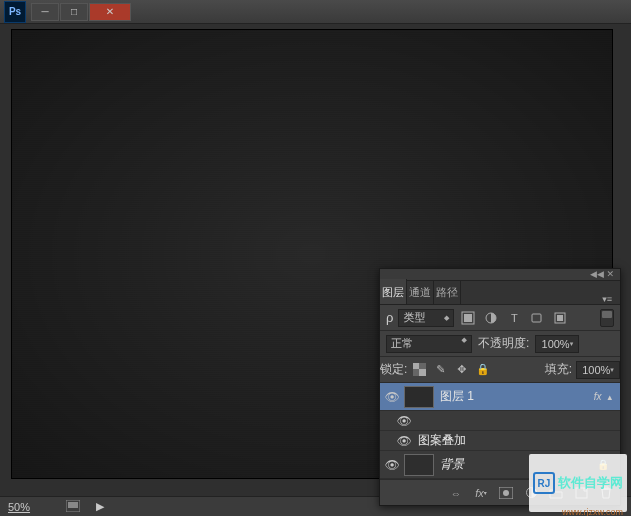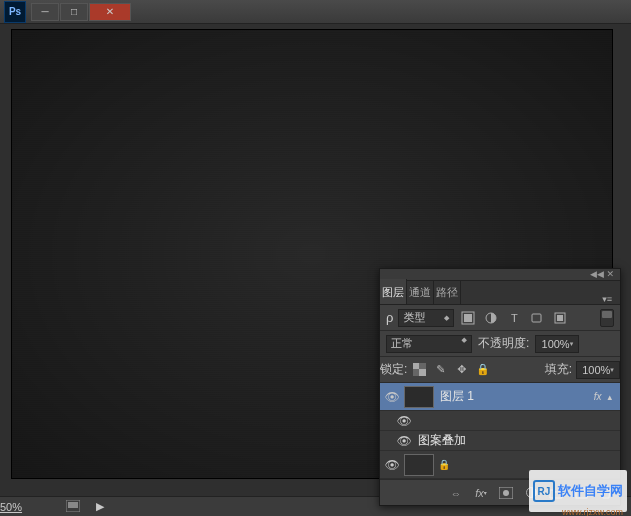--- a/index.html
+++ b/index.html
@@ -17,21 +17,21 @@
 .canvas-area { position: absolute; top: 24px; left: 0; right: 0; bottom: 20px; background: #2f2f2f; }
 .canvas { position: absolute; top: 6px; left: 12px; width: 600px; height: 448px; background:
   radial-gradient(ellipse at center, rgba(80,80,80,0.4) 0%, rgba(0,0,0,0.6) 100%),
   repeating-linear-gradient(0deg, #3a3a3a 0px, #3a3a3a 1px, #363636 1px, #363636 2px),
   repeating-linear-gradient(90deg, #3a3a3a 0px, #3a3a3a 1px, #363636 1px, #363636 2px);
   background-blend-mode: multiply, normal, normal;
   box-shadow: 0 0 0 1px #000; }
 
 
 .statusbar { position: absolute; bottom: 0; left: 0; right: 0; height: 20px; background: #3b3b3b; display: flex; align-items: center; border-top: 1px solid #222; font-size: 11px; }
-.zoom { width: 60px; padding-left: 0; text-decoration: underline; }
+.zoom { width: 60px; padding-left: 8px; text-decoration: underline; }
 .status-icon { width: 18px; height: 14px; margin: 0 6px; }
 .doc-size { padding-left: 14px; }
 .status-tri { margin-left: 6px; }
 
 
 .panel { position: absolute; right: 10px; top: 268px; width: 242px; background: #404040; border: 1px solid #1a1a1a; box-shadow: 0 2px 8px rgba(0,0,0,0.6); font-size: 11px; }
 .panel-collapse { height: 12px; background: #3a3a3a; border-bottom: 1px solid #222; text-align: right; padding-right: 6px; font-size: 9px; color: #999; }
 .panel-tabs { height: 24px; display: flex; align-items: flex-end; background: #333; border-bottom: 1px solid #222; }
 .tab { padding: 4px 2px; color: #aaa; border-right: 1px solid #222; }
 .tab.active { background: #404040; color: #e0e0e0; padding-top: 6px; }
@@ -64,23 +64,23 @@
 .layer-name { flex: 1; color: #e4e4e4; font-size: 12px; padding-left: 2px; }
 .layer-name.italic { font-style: italic; }
 .fx-label { color: #ccc; font-style: italic; font-size: 10px; margin-right: 2px; }
 .chev { color: #ccc; font-size: 9px; margin-right: 4px; }
 .lock-sm { color: #bbb; font-size: 10px; margin-right: 6px; }
 
 .panel-footer { height: 26px; display: flex; align-items: center; justify-content: flex-end; padding: 0 6px; gap: 9px; background: #404040; border-top: 1px solid #2b2b2b; }
 .foot-icon { width: 16px; height: 16px; display: flex; align-items: center; justify-content: center; color: #b4b4b4; font-size: 11px; }
 
 
-.watermark { position: absolute; right: 4px; bottom: 4px; display: flex; align-items: center; background: rgba(255,255,255,0.85); padding: 10px 4px; border-radius: 2px; }
+.watermark { position: absolute; right: 4px; bottom: 4px; display: flex; align-items: center; background: rgba(255,255,255,0.85); padding: 18px 4px; border-radius: 2px; }
 .wm-logo { width: 22px; height: 22px; border: 2px solid #2a7ac8; color: #2a7ac8; font-weight: bold; font-size: 10px; display: flex; align-items: center; justify-content: center; border-radius: 3px; margin-right: 3px; }
-.wm-text { color: #3b82f6; font-size: 13px; font-weight: bold; }
+.wm-text { color: #5eead4; font-size: 13px; font-weight: bold; }
 .wm-url { position: absolute; right: 8px; bottom: -1px; color: #b46a2e; font-size: 9px; }
 
 svg { display: block; }
 </style>
 </head>
 <body>
 
 <div class="titlebar">
   <div class="ps-logo">Ps</div>
   <div class="win-btns">
@@ -189,20 +189,21 @@
     <div class="layer-row sub-row">
       <div class="eye" style="margin-left:-30px">👁</div>
     </div>
     <div class="layer-row sub-row sub-row2">
       <div class="eye" style="margin-left:-46px">👁</div>
       <div class="layer-name">图案叠加</div>
     </div>
     <div class="layer-row">
       <div class="eye">👁</div>
       <div class="thumb bg"></div>
+      <div class="layer-name italic">背景</div>
       <span class="lock-sm">🔒</span>
     </div>
   </div>
 
   <div class="panel-footer">
     <div class="foot-icon">⇔</div>
     <div class="foot-icon">
         <i>fx</i>
         <span style="font-size:6px">▾</span>
       </div>

